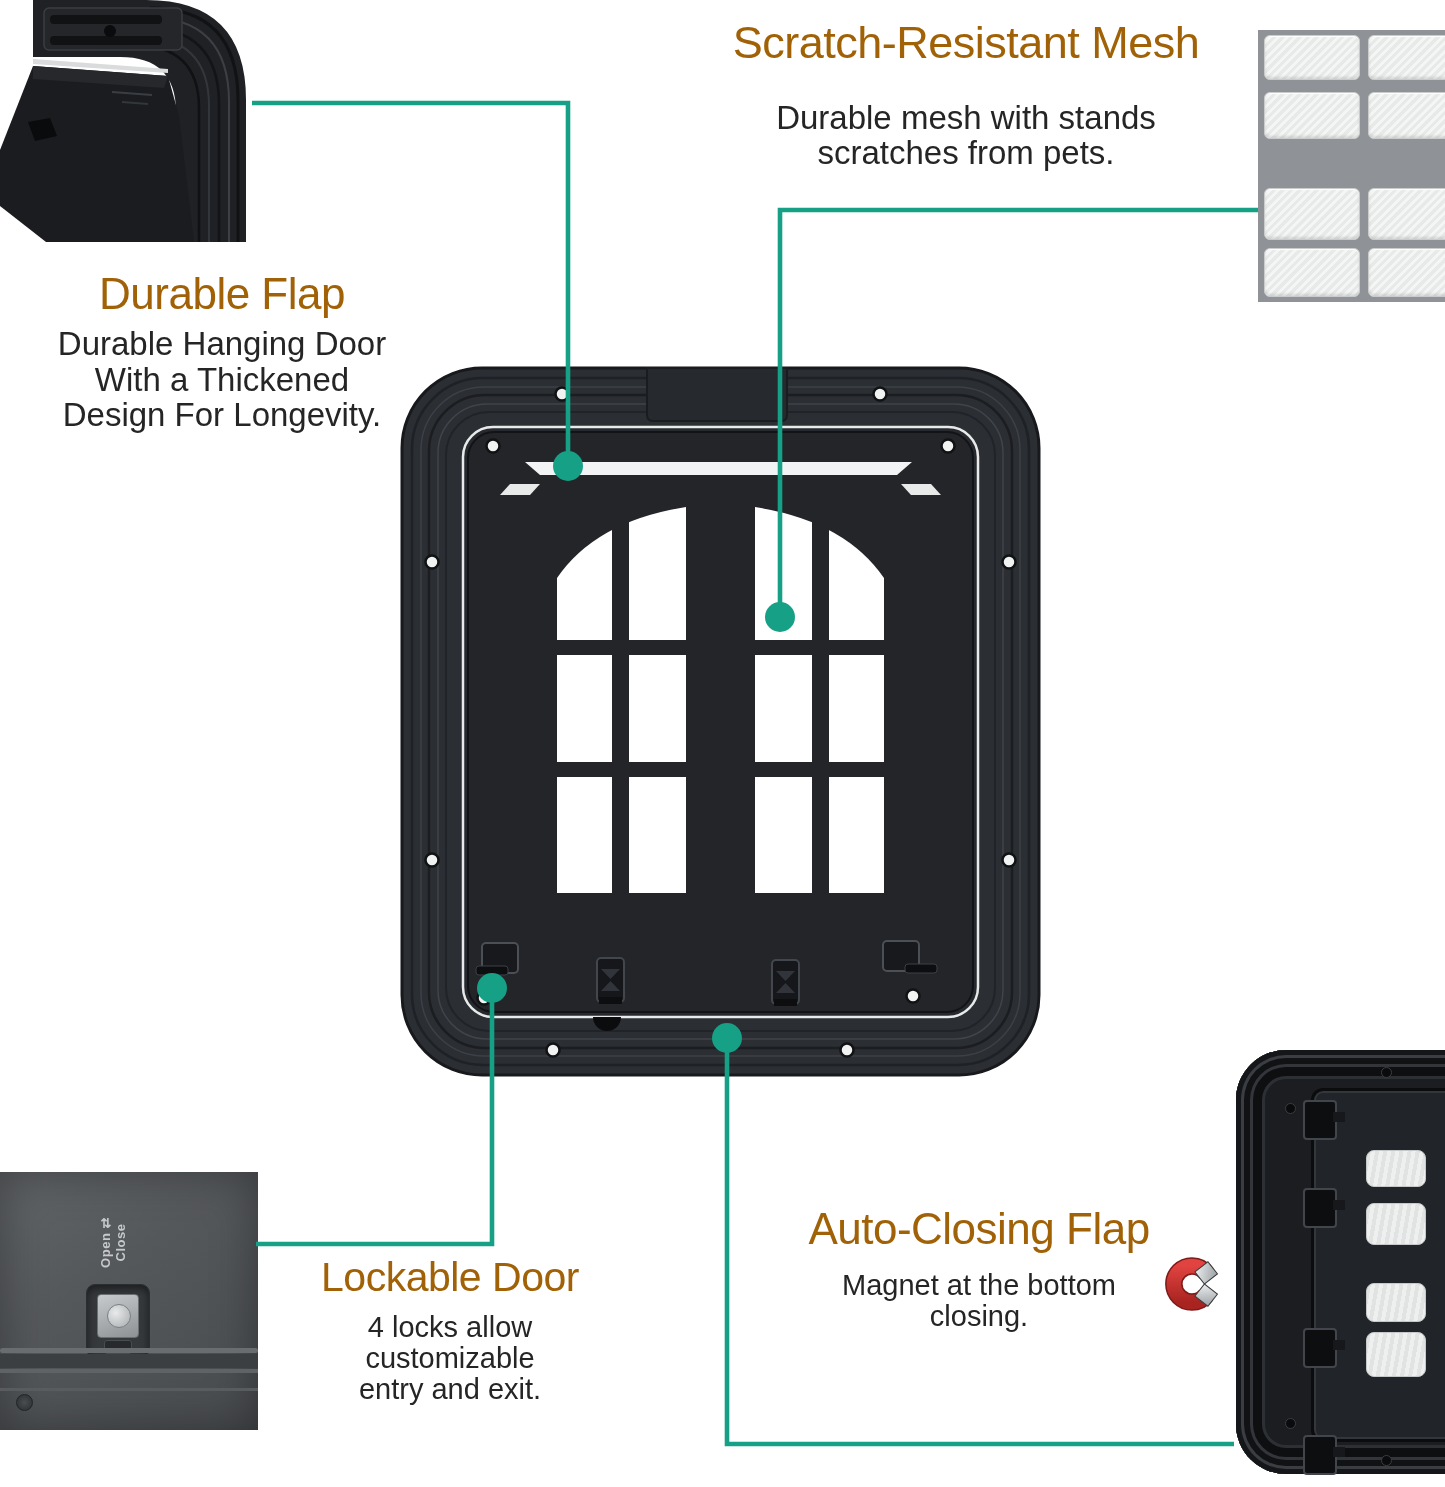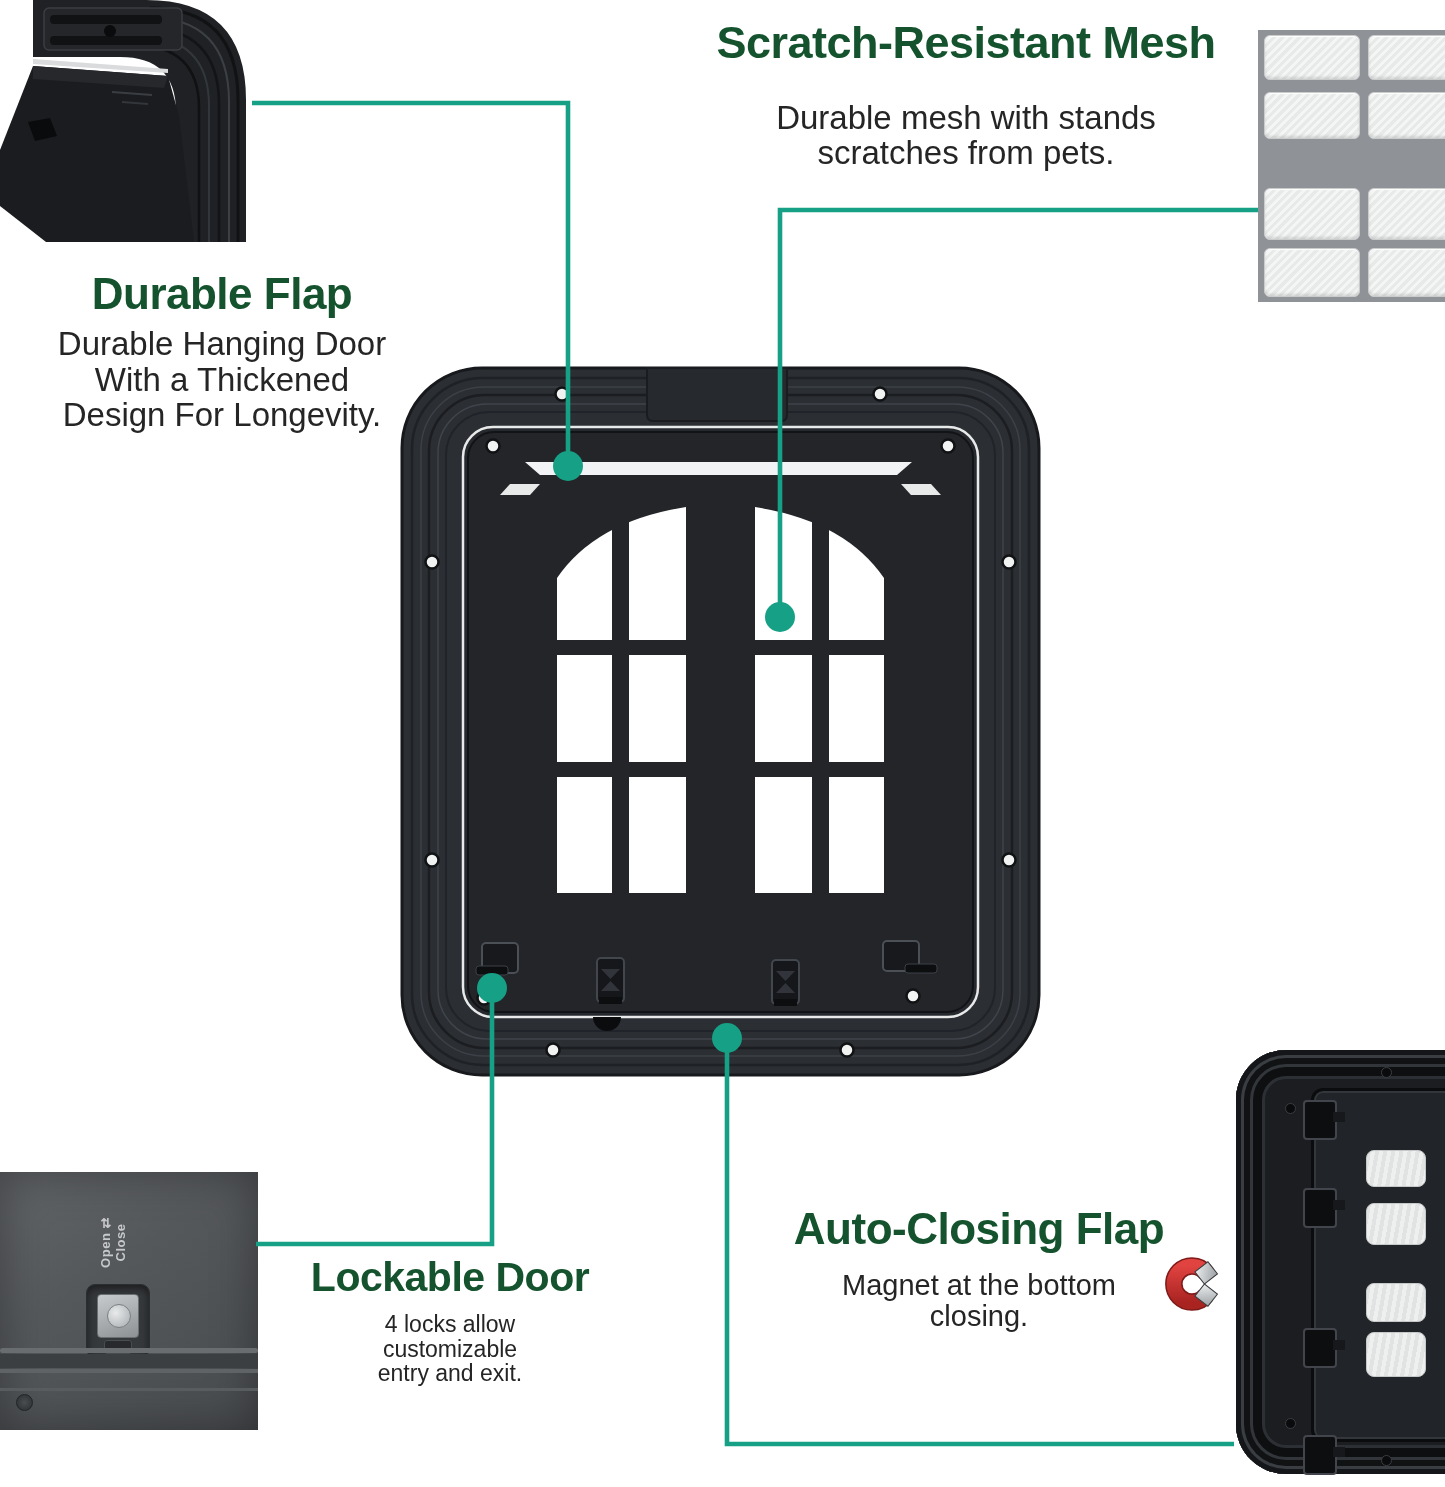--- a/index.html
+++ b/index.html
@@ -1,30 +1,30 @@
 <!DOCTYPE html>
 <html><head>
 <meta charset="utf-8">
 <style>
   html,body{margin:0;padding:0;background:#ffffff;}
   .canvas{position:relative;width:1445px;height:1487px;background:#ffffff;overflow:hidden;
           font-family:"Liberation Sans",sans-serif;color:#1c1c1e;}
   
   .callout{position:absolute;text-align:center;z-index:20;}
-  .c-title{font-weight:bold;color:#14532d;letter-spacing:-0.5px;line-height:1.1;}
+  .c-title{font-weight:normal;color:#a16207;letter-spacing:-0.5px;line-height:1.1;}
   .c-body{color:#252525;line-height:1.07;margin-top:8px;}
   .co-mesh{left:655px;top:18px;width:622px;}
   .co-mesh .c-title{font-size:45px;}
   .co-mesh .c-body{font-size:33px;margin-top:32px;}
   .co-durable{left:0px;top:270px;width:412px;margin-left:16px;}
   .co-durable .c-title{font-size:44px;}
   .co-durable .c-body{font-size:33px;}
   .co-lock{left:285px;top:1255px;width:330px;}
   .co-lock .c-title{font-size:41px;}
-  .co-lock .c-body{font-size:23px;margin-top:12px;}
+  .co-lock .c-body{font-size:29px;margin-top:12px;}
   .co-auto{left:763px;top:1205px;width:432px;}
   .co-auto .c-title{font-size:44px;}
   .co-auto .c-body{font-size:29px;margin-top:17px;}
   
   .photo{position:absolute;z-index:10;}
   .corner-photo{left:0;top:0;width:258px;height:242px;}
   
   .mesh-photo{left:1258px;top:30px;width:187px;height:272px;background:#8F9296;overflow:hidden;}
   .mesh-cell{position:absolute;background:#F4F6F5;border:1px solid #c9cccb;border-radius:6px;
     background-image:repeating-linear-gradient(135deg,rgba(120,125,128,0.10) 0 3px,rgba(255,255,255,0) 3px 6px);

